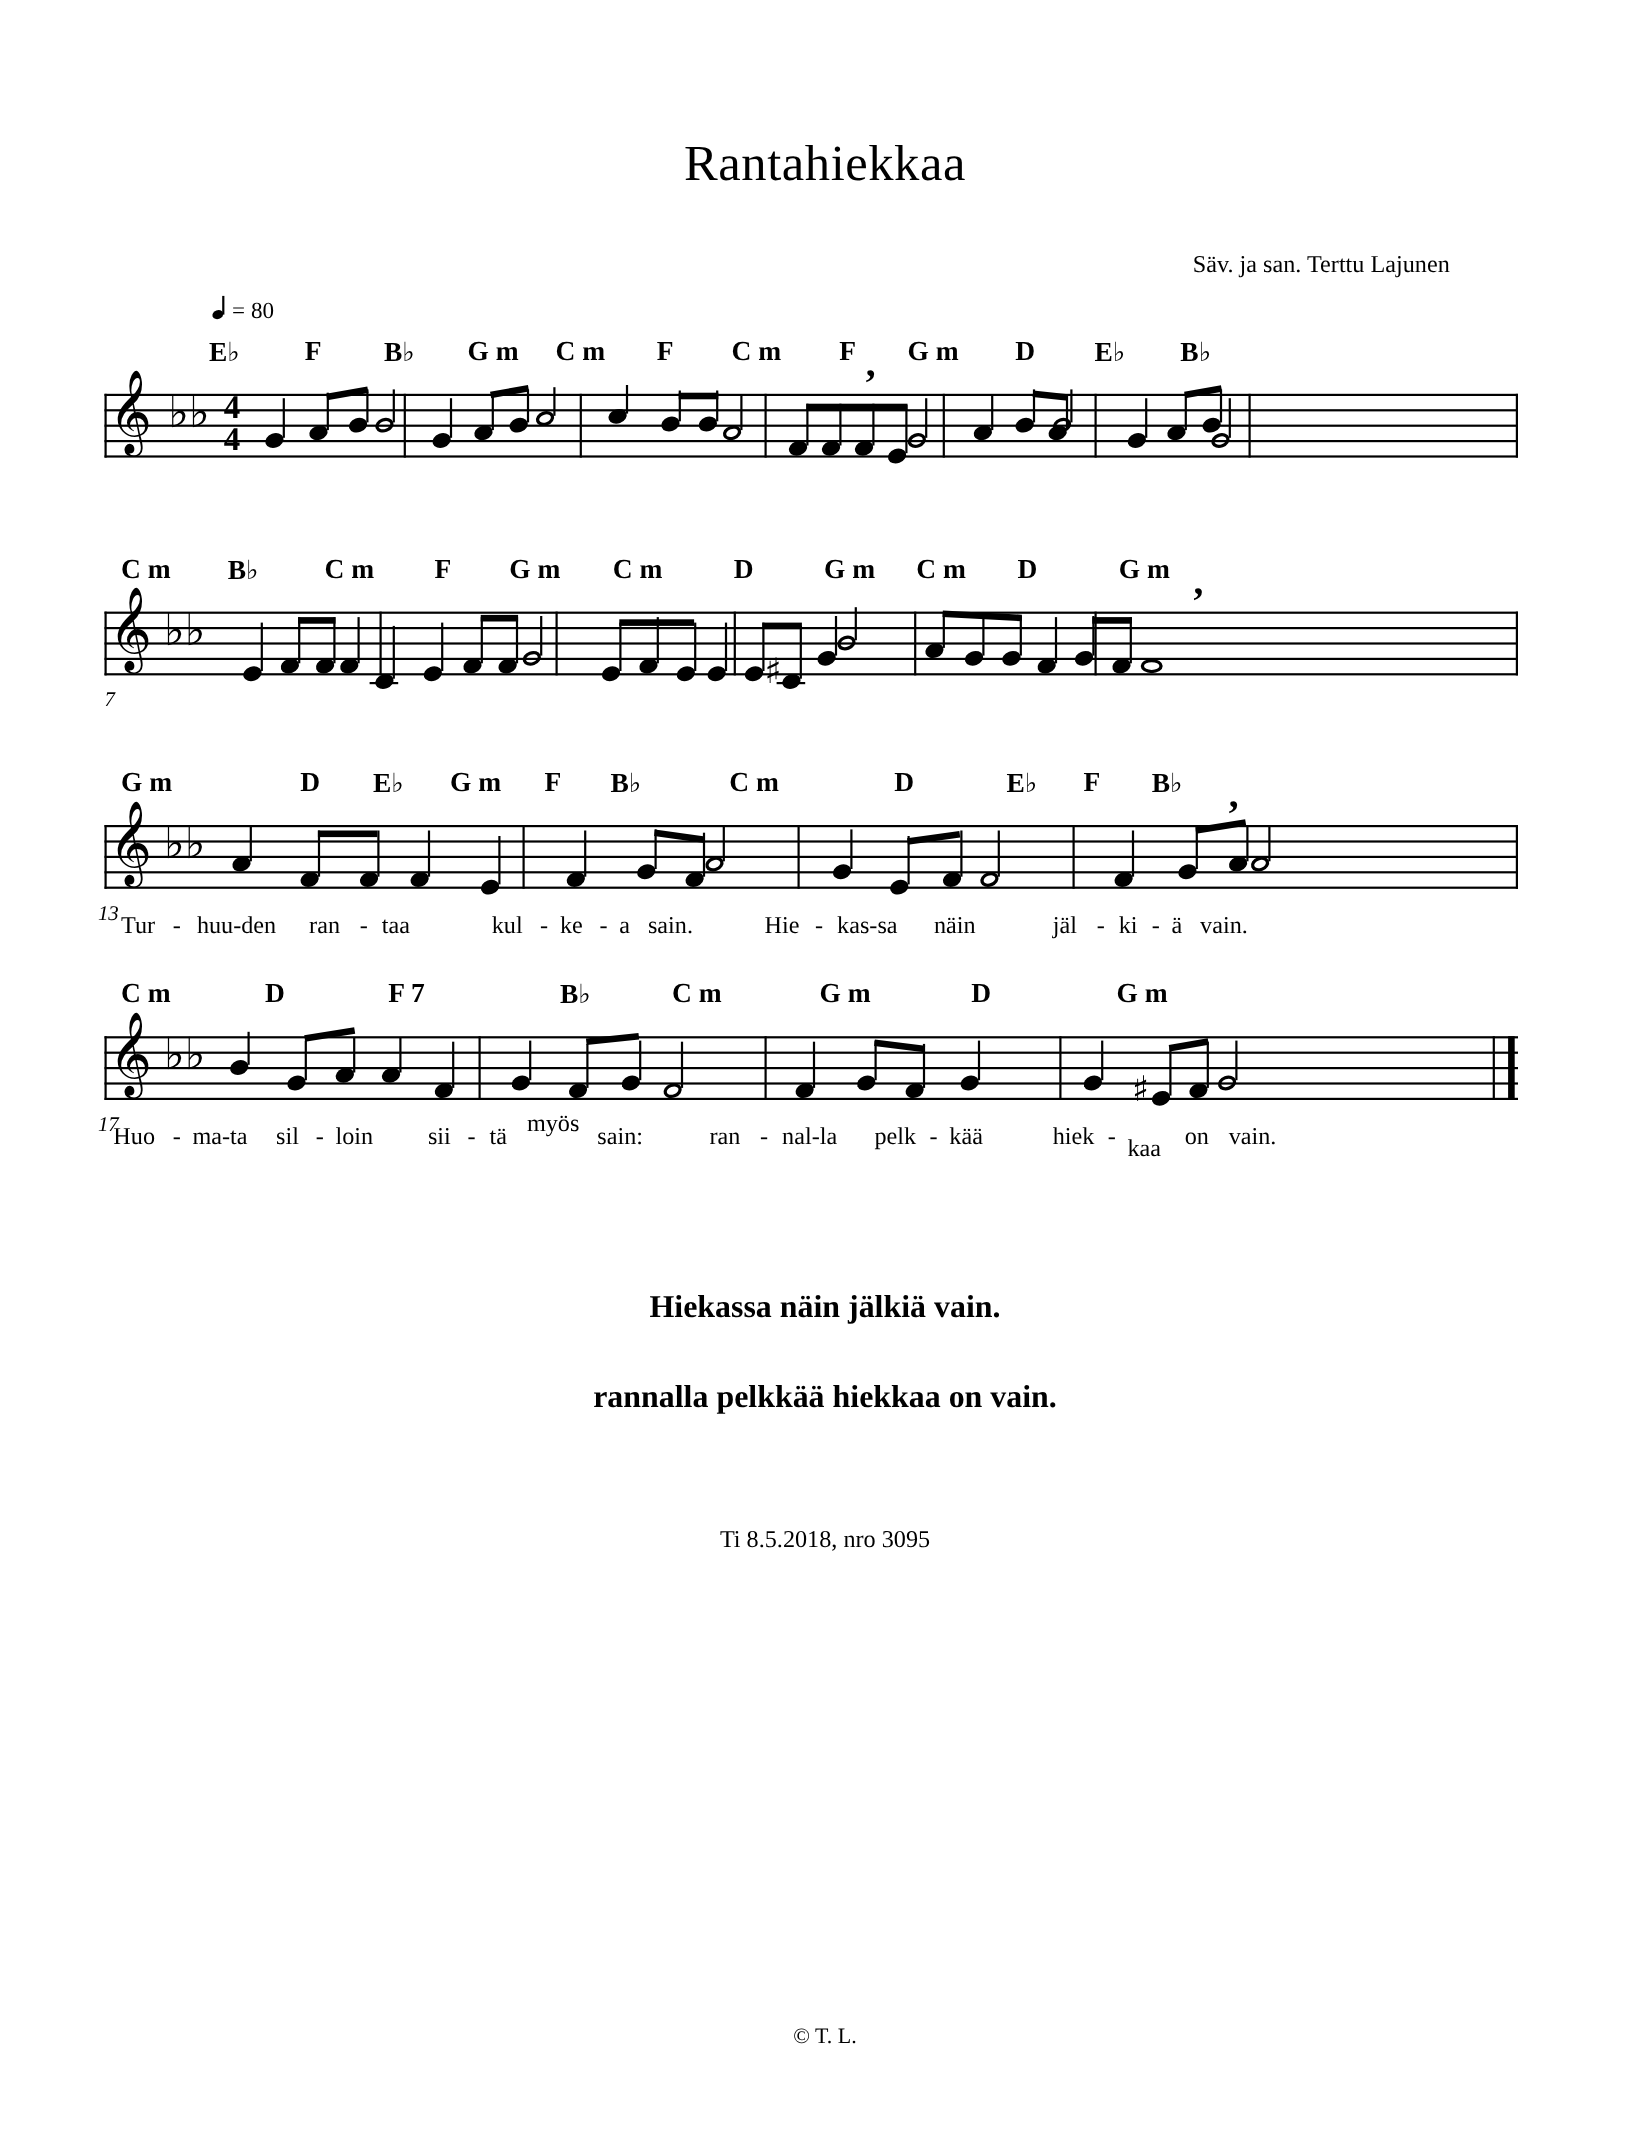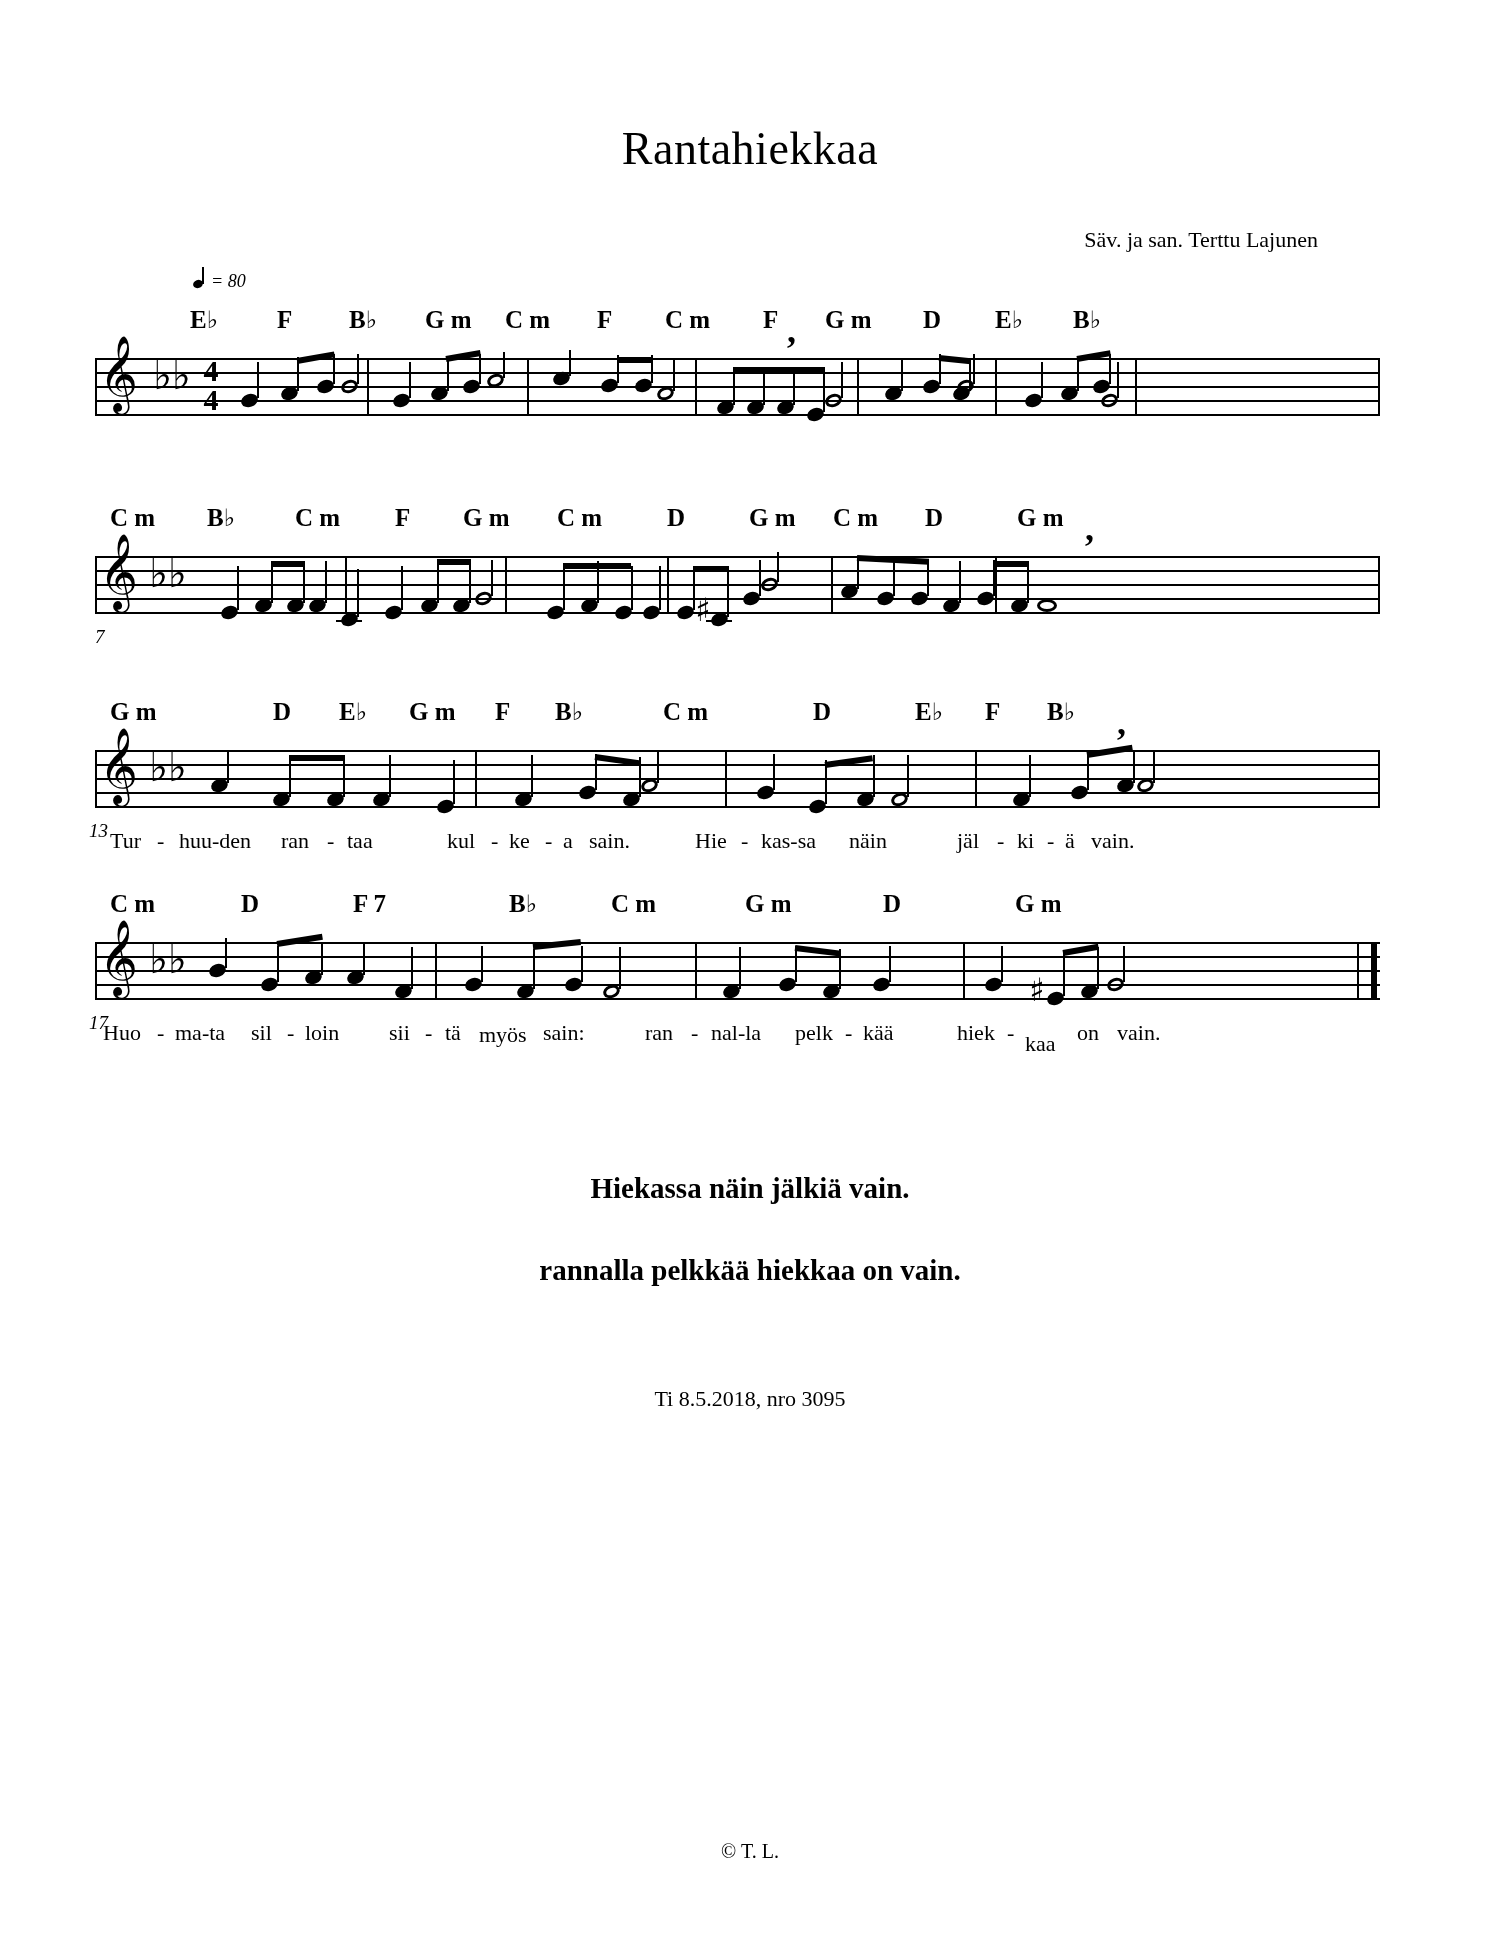--- a/index.html
+++ b/index.html
@@ -36,23 +36,22 @@
   .composer {
     position: absolute;
     top: 227px;
     right: 182px;
     font-size: 22px;
   }
   .tempo {
     position: absolute;
     top: 270px;
     left: 193px;
-    font-size: 18px;
+    font-size: 21px;
     white-space: nowrap;
-    font-style: italic;
   }
   .tempo .notehead {
     display: inline-block;
     position: relative;
     width: 12px;
     height: 20px;
     vertical-align: -3px;
     margin-right: 6px;
   }
   .tempo .notehead::before {
@@ -801,21 +800,21 @@
 
     <div class="lyric" style="left:8px; top:78px;">Huo</div>
     <div class="lyric" style="left:62px; top:78px;">-</div>
     <div class="lyric" style="left:80px; top:78px;">ma-ta</div>
     <div class="lyric" style="left:156px; top:78px;">sil</div>
     <div class="lyric" style="left:192px; top:78px;">-</div>
     <div class="lyric" style="left:210px; top:78px;">loin</div>
     <div class="lyric" style="left:294px; top:78px;">sii</div>
     <div class="lyric" style="left:330px; top:78px;">-</div>
     <div class="lyric" style="left:350px; top:78px;">tä</div>
-    <div class="lyric" style="left:384px; top:80px;">myös</div>
+    <div class="lyric" style="left:384px; top:66px;">myös</div>
     <div class="lyric" style="left:448px; top:78px;">sain:</div>
     <div class="lyric" style="left:550px; top:78px;">ran</div>
     <div class="lyric" style="left:596px; top:78px;">-</div>
     <div class="lyric" style="left:616px; top:78px;">nal-la</div>
     <div class="lyric" style="left:700px; top:78px;">pelk</div>
     <div class="lyric" style="left:750px; top:78px;">-</div>
     <div class="lyric" style="left:768px; top:78px;">kää</div>
     <div class="lyric" style="left:862px; top:78px;">hiek</div>
     <div class="lyric" style="left:912px; top:78px;">-</div>
     <div class="lyric" style="left:930px; top:89px;">kaa</div>

